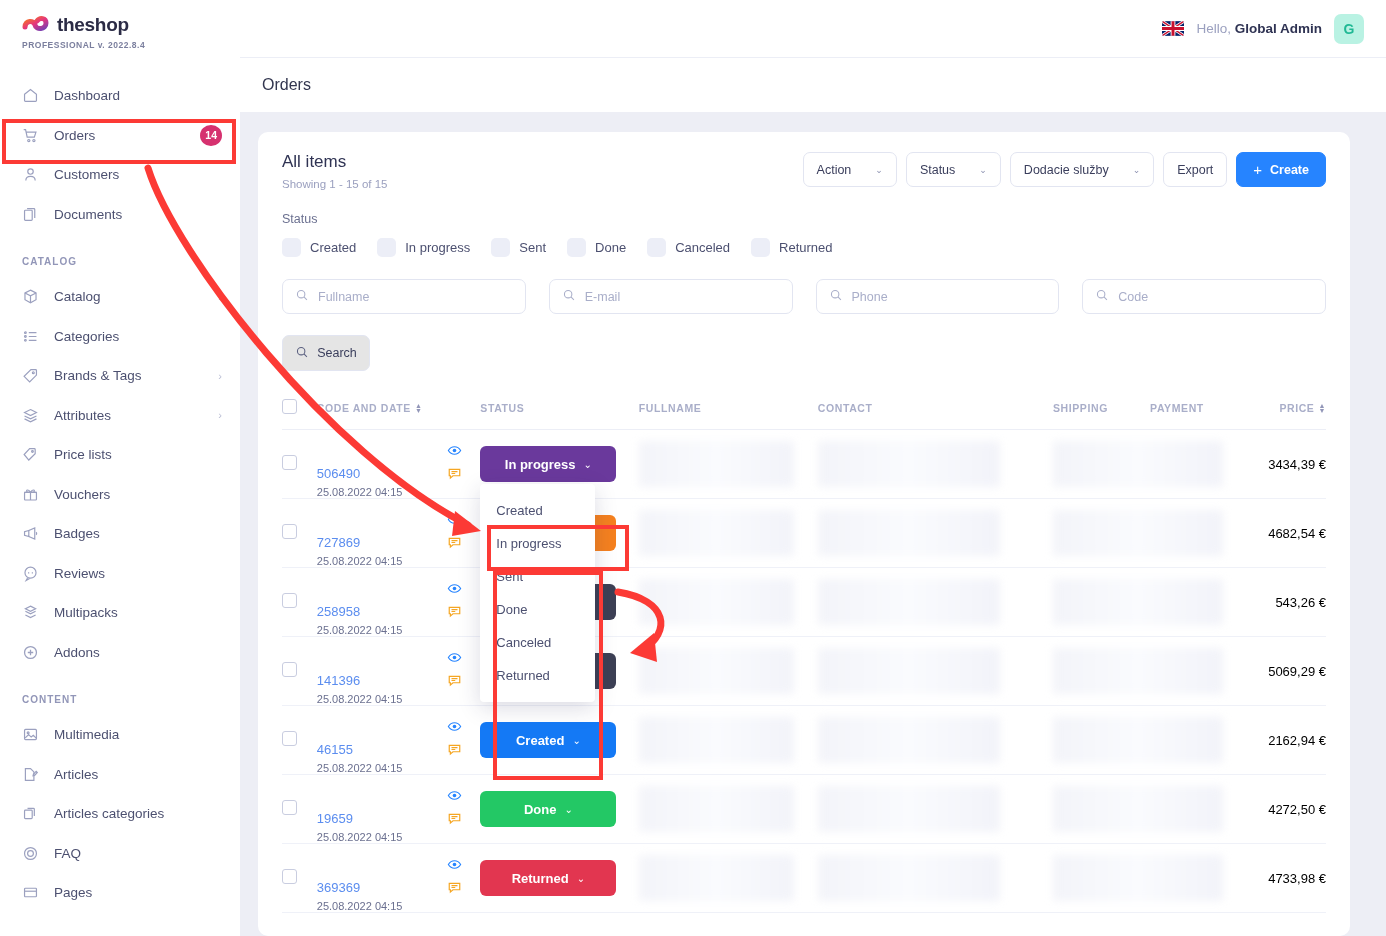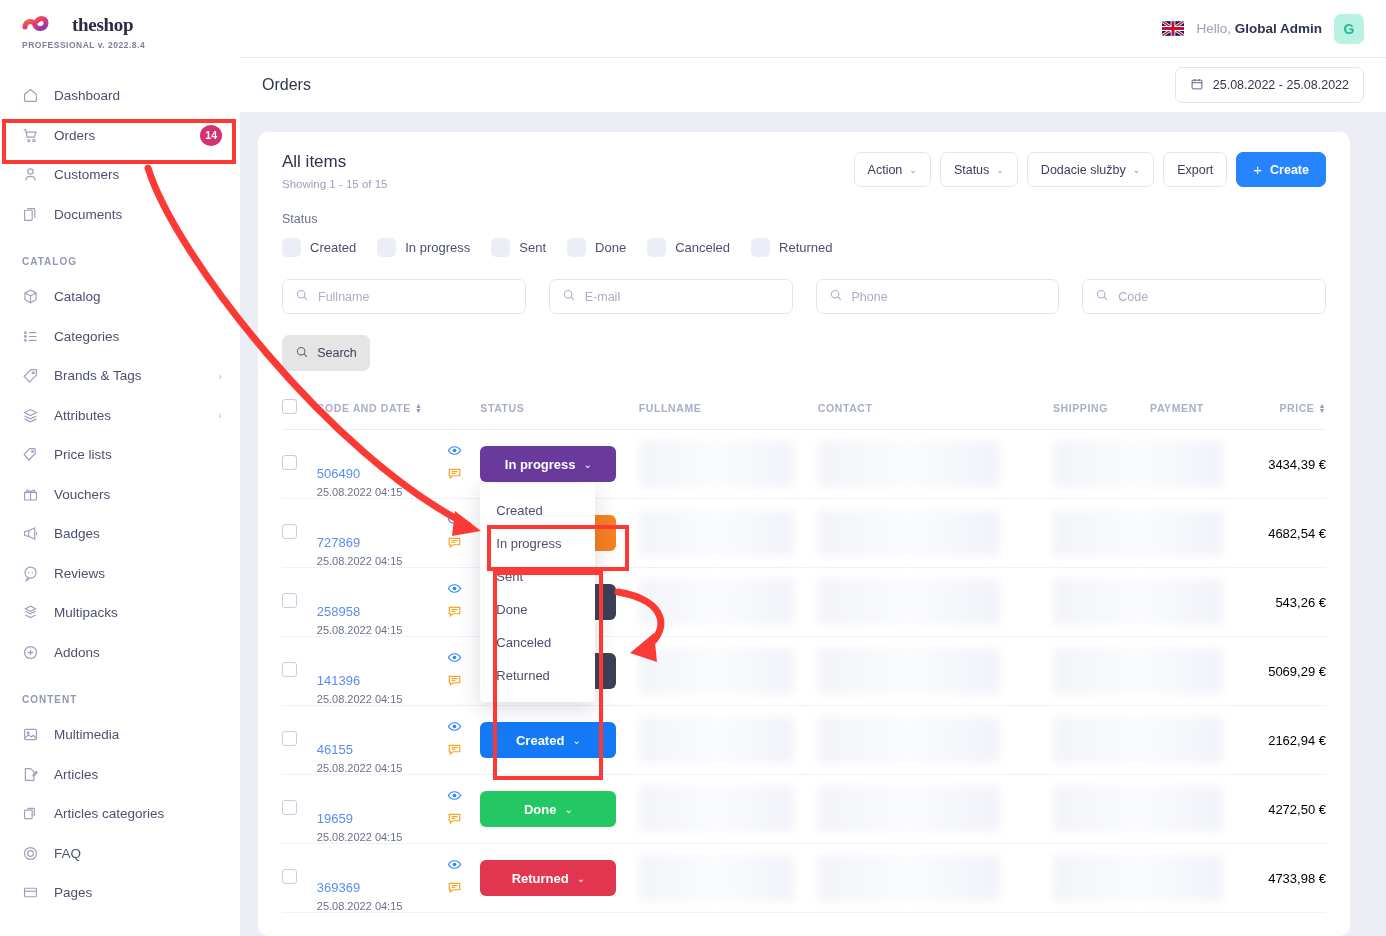--- a/index.html
+++ b/index.html
@@ -10,21 +10,21 @@
     overflow: hidden;
   }
   .app { position: relative; width: 1386px; height: 936px; display: flex; }
 
   
   .sidebar {
     width: 240px; height: 936px; background: #ffffff;
     flex: 0 0 240px; position: relative; overflow: hidden;
   }
   .logo-wrap { padding: 14px 0 0 22px; }
-  .logo-row { display: flex; align-items: center; gap: 22px; font-family: Liberation Serif, serif; }
+  .logo-row { display: flex; align-items: center; gap: 7px; }
   .logo-mark { width: 28px; height: 20px; flex: 0 0 28px; }
   .logo-text { font-size: 19px; font-weight: 700; color: #2b2b45; letter-spacing: -0.3px; }
   .logo-sub { font-size: 8.5px; color: #7b7f9e; letter-spacing: 0.5px; margin-top: 4px; font-weight: 600; }
 
   .nav { margin-top: 26px; }
   .nav-section-label {
     font-size: 10px; letter-spacing: 1px; color: #9296b8;
     padding: 0 0 10px 22px; font-weight: 600; margin-top: 22px;
   }
   .nav-item {
@@ -75,21 +75,21 @@
     padding: 20px 24px 0 24px; position: relative;
   }
 
   .card-head { display: flex; align-items: flex-start; justify-content: space-between; }
   .all-items { font-size: 17px; color: #2f3353; font-weight: 400; }
   .showing { font-size: 11.5px; color: #9ba0bf; margin-top: 6px; }
   .btn-row { display: flex; align-items: center; gap: 9px; }
   .btn {
     height: 35px; border: 1px solid #e2e5f1; border-radius: 7px; background: #fff;
     font-size: 12.5px; color: #3a3e5c; padding: 0 13px;
-    display: flex; align-items: center; gap: 7px; cursor: pointer; white-space: nowrap;
+    display: flex; align-items: center; gap: 24px; cursor: pointer; white-space: nowrap;
   }
   .btn .cv { color: #8a8faf; font-size: 9px; }
   .btn-primary {
     background: #2684ff; border-color: #2684ff; color: #fff; font-weight: 600;
     padding: 0 16px; gap: 8px;
   }
   .btn-primary .plus { font-size: 15px; font-weight: 400; }
 
   .filter-label { font-size: 12.5px; color: #6b7090; margin-top: 22px; }
   .status-filters { display: flex; align-items: center; gap: 9px; margin-top: 12px; flex-wrap: wrap; }
@@ -420,29 +420,20 @@
       </span>
       <span class="hello">
         <span>Hello,</span>
         <b>Global Admin</b>
       </span>
       <span class="avatar">G</span>
     </header>
 
     <div class="pagebar">
       <div class="page-title">Orders</div>
-      <div class="daterange">
-        <span>
-          <svg width="14" height="14" viewBox="0 0 20 20" fill="none" stroke="#5b6080" stroke-width="1.4">
-              <rect x="3" y="4.5" width="14" height="12.5" rx="1.3"></rect>
-              <path d="M3 8.2h14M6.8 3v3M13.2 3v3"></path>
-            </svg>
-        </span>
-        <span>25.08.2022 - 25.08.2022</span>
-      </div>
     </div>
 
     <div class="content-scroll">
       <div class="card">
 
         <div class="card-head">
           <div>
             <div class="all-items">All items</div>
             <div class="showing">Showing 1 - 15 of 15</div>
           </div>

